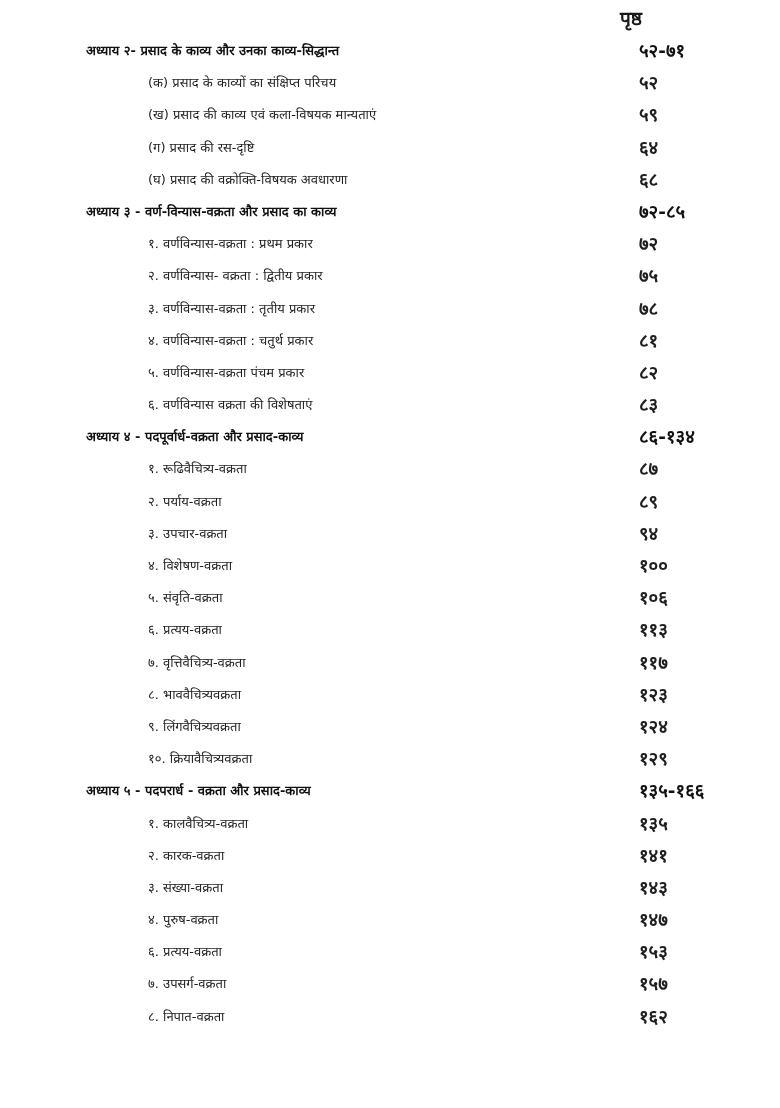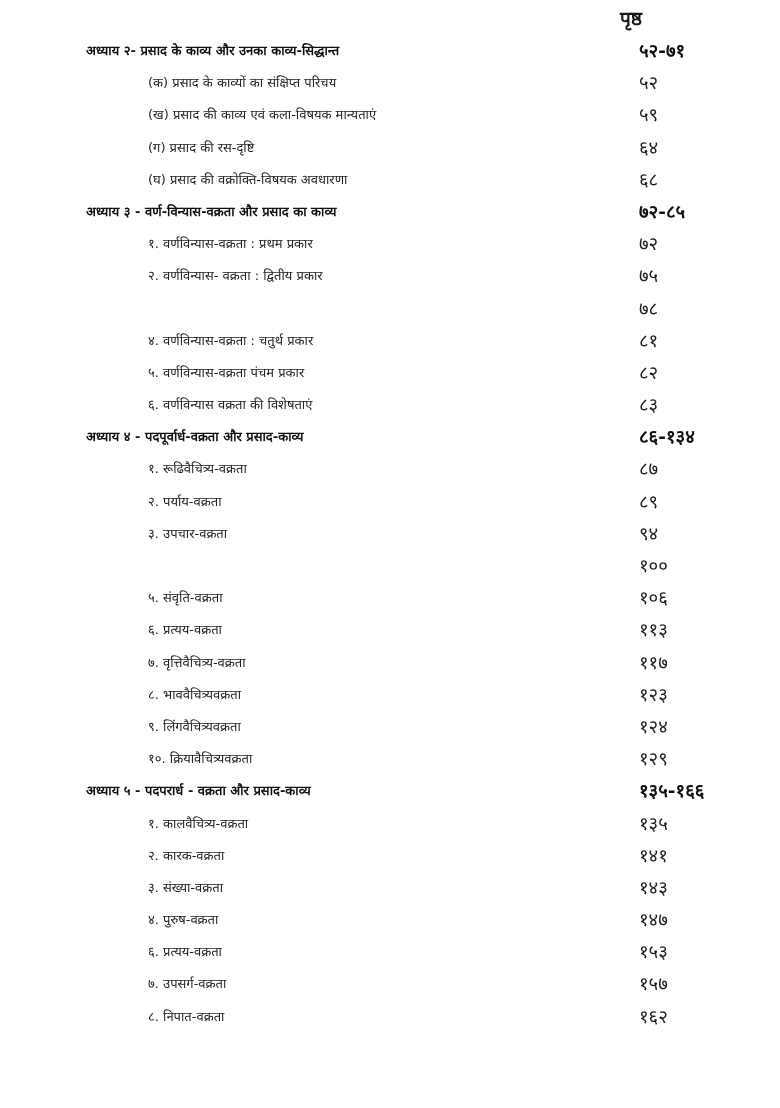--- a/index.html
+++ b/index.html
@@ -70,21 +70,21 @@
   }
   .row.chapter .page-no {
     font-weight: bold;
     color: #111;
   }
   .row.section .title {
     left: 140px;
     text-align: center;
   }
   .row.section .page-no {
-    font-weight: normal;
+    font-weight: bold;
   }
 </style>
 </head>
 <body>
 
 <div class="page">
   <div class="page-col-header">पृष्ठ</div>
 
   <ul class="toc">
     <li class="row chapter">
@@ -114,20 +114,21 @@
       </li>
     <li class="row section">
         <span class="title">१. वर्णविन्यास-वक्रता : प्रथम प्रकार</span>
         <span class="page-no">७२</span>
       </li>
     <li class="row section">
         <span class="title">२. वर्णविन्यास- वक्रता : द्वितीय प्रकार</span>
         <span class="page-no">७५</span>
       </li>
     <li class="row section">
+        <span class="title">३. वर्णविन्यास-वक्रता : तृतीय प्रकार</span>
         <span class="page-no">७८</span>
       </li>
     <li class="row section">
         <span class="title">४. वर्णविन्यास-वक्रता : चतुर्थ प्रकार</span>
         <span class="page-no">८१</span>
       </li>
     <li class="row section">
         <span class="title">५. वर्णविन्यास-वक्रता पंचम प्रकार</span>
         <span class="page-no">८२</span>
       </li>
@@ -146,20 +147,21 @@
       </li>
     <li class="row section">
         <span class="title">२. पर्याय-वक्रता</span>
         <span class="page-no">८९</span>
       </li>
     <li class="row section">
         <span class="title">३. उपचार-वक्रता</span>
         <span class="page-no">९४</span>
       </li>
     <li class="row section">
+        <span class="title">४. विशेषण-वक्रता</span>
         <span class="page-no">१००</span>
       </li>
     <li class="row section">
         <span class="title">५. संवृति-वक्रता</span>
         <span class="page-no">१०६</span>
       </li>
     <li class="row section">
         <span class="title">६. प्रत्यय-वक्रता</span>
         <span class="page-no">११३</span>
       </li>

